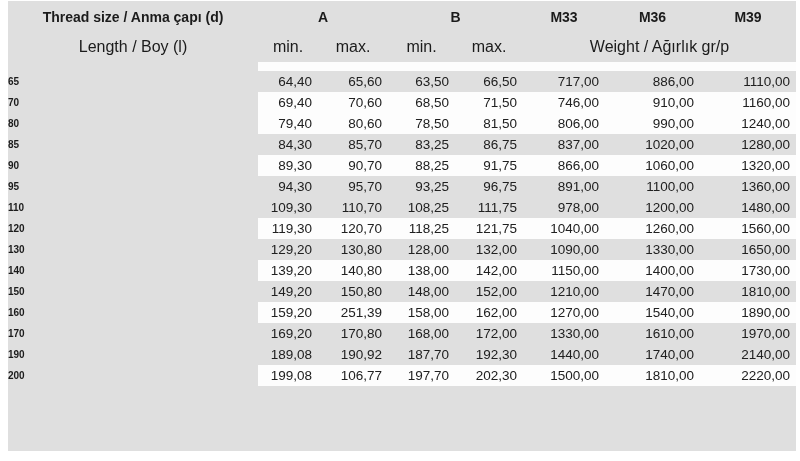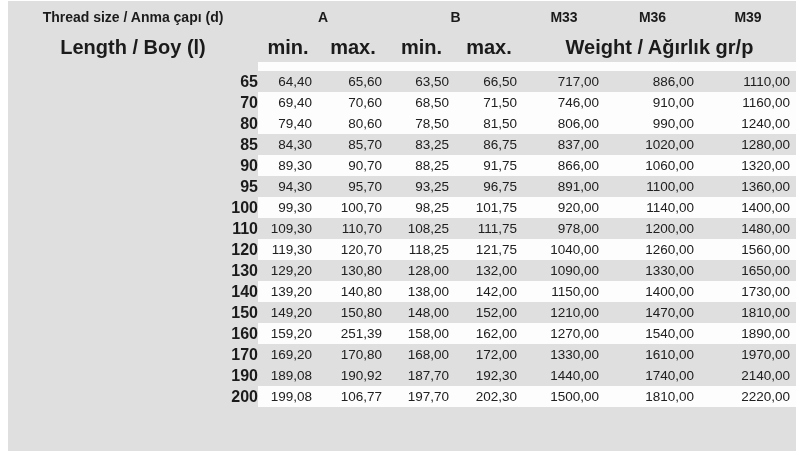--- a/index.html
+++ b/index.html
@@ -37,26 +37,26 @@
   col.c-length { width: 250px; }
   col.c-amin   { width: 60px; }
   col.c-amax   { width: 70px; }
   col.c-bmin   { width: 67px; }
   col.c-bmax   { width: 68px; }
   col.c-m33    { width: 82px; }
   col.c-m36    { width: 95px; }
   col.c-m39    { width: 96px; }
 
   tr.hdr1 th { height: 31px; font-size: 14px; font-weight: bold; text-align: center; vertical-align: middle; }
-  tr.hdr2 th { height: 30px; font-size: 20px; font-weight: bold; text-align: center; vertical-align: middle; }
+  tr.hdr2 th { height: 30px; font-size: 16px; font-weight: normal; text-align: center; vertical-align: middle; }
   tr.spacer td { height: 9px; }
   tr.spacer td.sp-white { background: #fdfdfd; }
 
   tr.data td { height: 21px; font-size: 13.5px; vertical-align: middle; }
-  tr.data td.len { text-align: right; font-weight: bold; font-size: 16px; margin-top: 24px; }
+  tr.data td.len { text-align: left; font-weight: bold; font-size: 10px; margin-top: 24px; }
   tr.data td.num { text-align: right; padding-right: 6px; font-weight: normal; color: #202020; }
   tr.row-white td.num { background: #fdfdfd; }
   tr.row-gray  td.num { background: transparent; }
 </style>
 </head>
 <body>
 
 <div class="sheet">
   <table class="spec">
     <colgroup>
@@ -145,30 +145,20 @@
         <tr class="data row-gray">
           <td class="len">95</td>
           <td class="num">94,30</td>
           <td class="num">95,70</td>
           <td class="num">93,25</td>
           <td class="num">96,75</td>
           <td class="num">891,00</td>
           <td class="num">1100,00</td>
           <td class="num">1360,00</td>
         </tr>
-        <tr class="data row-white">
-          <td class="len">100</td>
-          <td class="num">99,30</td>
-          <td class="num">100,70</td>
-          <td class="num">98,25</td>
-          <td class="num">101,75</td>
-          <td class="num">920,00</td>
-          <td class="num">1140,00</td>
-          <td class="num">1400,00</td>
-        </tr>
         <tr class="data row-gray">
           <td class="len">110</td>
           <td class="num">109,30</td>
           <td class="num">110,70</td>
           <td class="num">108,25</td>
           <td class="num">111,75</td>
           <td class="num">978,00</td>
           <td class="num">1200,00</td>
           <td class="num">1480,00</td>
         </tr>

